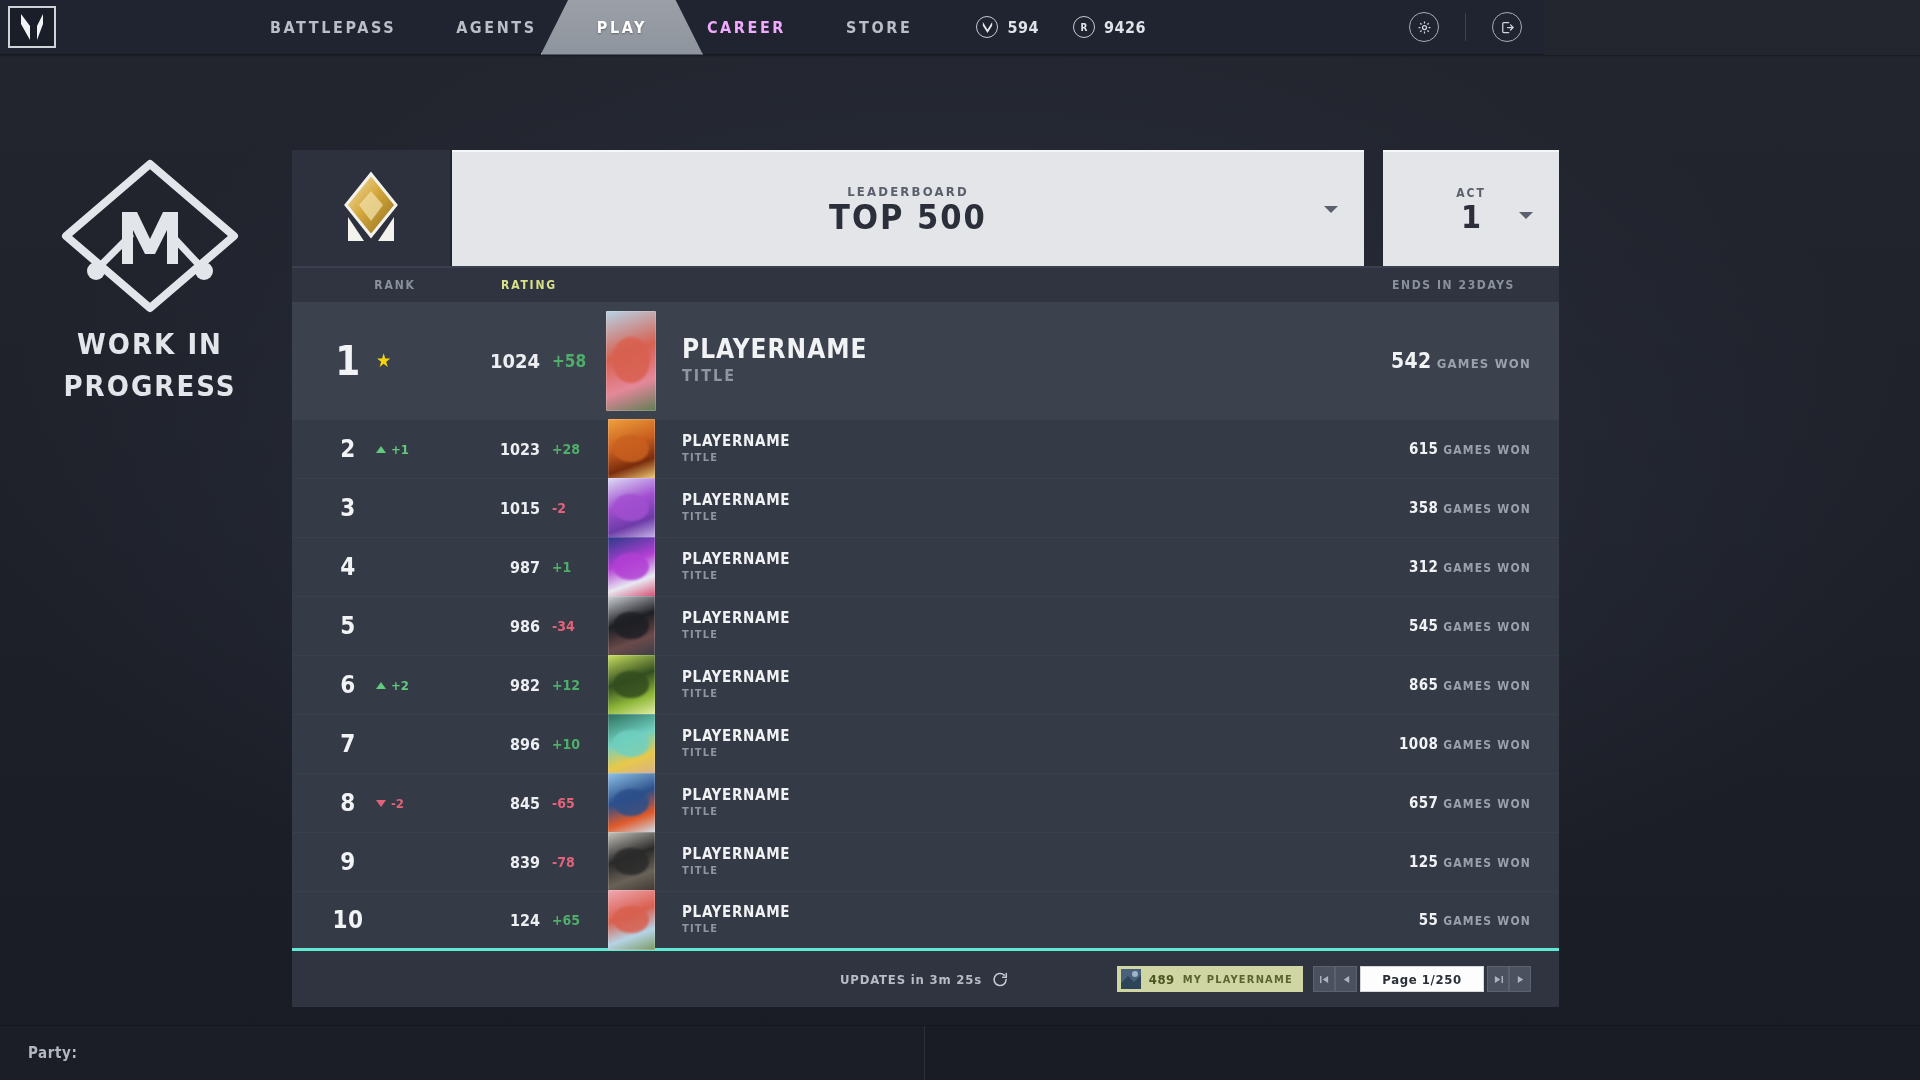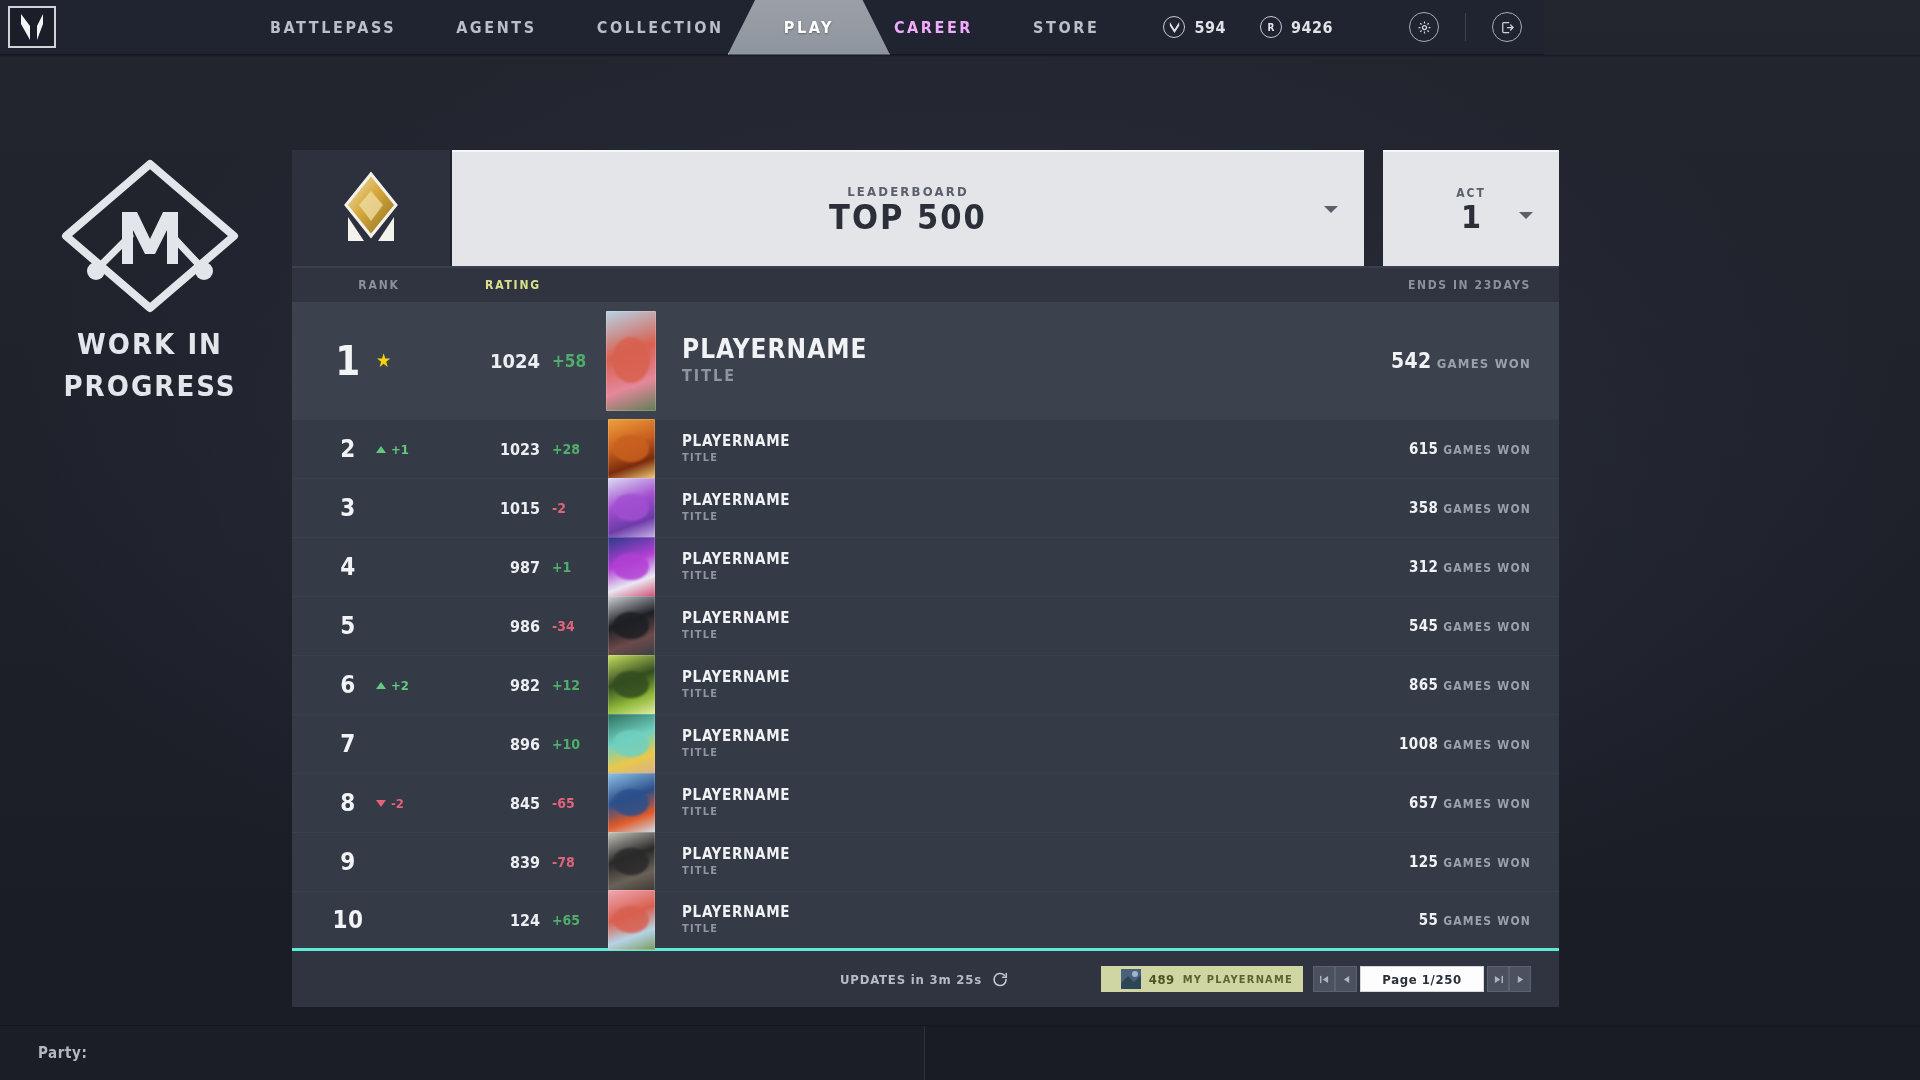--- a/index.html
+++ b/index.html
@@ -103,21 +103,21 @@
     display:flex; flex-direction:column; align-items:center; justify-content:center; cursor:pointer;
     border-top:2px solid #f5f6f8;
   }
   .act-kicker{ font-size:12px; font-weight:700; letter-spacing:2px; color:#595f6b; }
   .act-val{ font-size:32px; font-weight:800; color:#2a2f3a; line-height:1; margin-top:1px; }
   .act-caret{ position:absolute; right:26px; top:55%; margin-top:-3px;
     width:0;height:0;border-left:7px solid transparent;border-right:7px solid transparent;border-top:7px solid #5b616c; }
 
   
   .table-wrap{ background:#2f3440; border-top:2px solid #3a4050; }
-  .thead{ display:flex; align-items:center; height:34px; padding:0 28px; }
+  .thead{ display:flex; align-items:center; height:34px; padding:0 44px; }
   .th-rank{ width:118px; text-align:center; font-size:12px; font-weight:700; letter-spacing:1.8px; color:#8a909c; }
   .th-rating{ width:150px; text-align:center; font-size:12px; font-weight:700; letter-spacing:1.8px; color:#d9e08a; }
   .th-end{ margin-left:auto; font-size:12px; font-weight:700; letter-spacing:1.6px; color:#8a909c; }
 
   .rowlist{ }
   .row{
     display:flex; align-items:center; height:59px; position:relative;
     border-bottom:1px solid #3a3f4c; padding:0 28px;
     background:#353a47;
   }
@@ -164,21 +164,21 @@
   }
   .updates{
     position:absolute; left:50%; transform:translateX(-50%);
     display:flex; align-items:center; gap:7px;
     font-size:13px; font-weight:600; letter-spacing:.8px; color:#b6bbc4;
   }
   .refresh-btn{ width:22px;height:22px; display:flex;align-items:center;justify-content:center; cursor:pointer; }
 
   .pager{ margin-left:auto; display:flex; align-items:center; gap:0; }
   .me-chip{
-    display:flex; align-items:center; gap:8px; height:26px; padding:0 10px 0 20px;
+    display:flex; align-items:center; gap:8px; height:26px; padding:0 10px 0 4px;
     background:#cfd6a4; margin-right:10px; cursor:pointer;
   }
   .me-card{ width:20px;height:20px; overflow:hidden; }
   .me-rank{ font-size:13px; font-weight:800; color:#4c5520; letter-spacing:.5px; }
   .me-name{ font-size:11px; font-weight:700; letter-spacing:1.2px; color:#5b6430; }
 
   .pg-btn{
     width:22px; height:26px; background:#4b515f; border:1px solid #5a6170;
     display:flex; align-items:center; justify-content:center; cursor:pointer;
     font-size:9px; color:#aeb4bf;
@@ -188,21 +188,21 @@
     display:flex; align-items:center; justify-content:center;
     font-size:13px; font-weight:600; color:#2a2f3a; letter-spacing:.6px; margin:0 3px;
   }
 
   
   #partybar{
     position:absolute; left:0; bottom:0; width:1920px; height:55px;
     background:#1b1e27; display:flex; align-items:center;
     border-top:1px solid #14171e;
   }
-  .party-left{ width:925px; height:55px; display:flex; align-items:center; padding-left:38px;
+  .party-left{ width:925px; height:55px; display:flex; align-items:center; padding-left:28px;
     border-right:1px solid #2c3039; background:#1b1e27; }
   .party-label{ font-size:15px; font-weight:600; letter-spacing:.6px; color:#b2b7c0; }
   .party-right{ flex:1; height:55px; background:#191c24; }
 
   .scrim-top{ position:absolute; left:0; top:55px; width:1920px; height:2px;
     background:linear-gradient(180deg,#00000055,#00000000); pointer-events:none; }
 </style>
 </head>
 <body>
 
@@ -216,23 +216,20 @@
         <polygon points="22,0 22,10 16,26 16,12" fill="#f2f3f5"></polygon>
       </svg>
     </div>
 
     <div class="navtabs">
       <div class="navtab">
         <span>BATTLEPASS</span>
       </div>
       <div class="navtab">
         <span>AGENTS</span>
-      </div>
-      <div class="navtab">
-        <span>COLLECTION</span>
       </div>
       <div class="navtab active">
         <div class="tabshape"></div>
         <span>PLAY</span>
       </div>
       <div class="navtab career">
         <span>CAREER</span>
       </div>
       <div class="navtab">
         <span>STORE</span>

